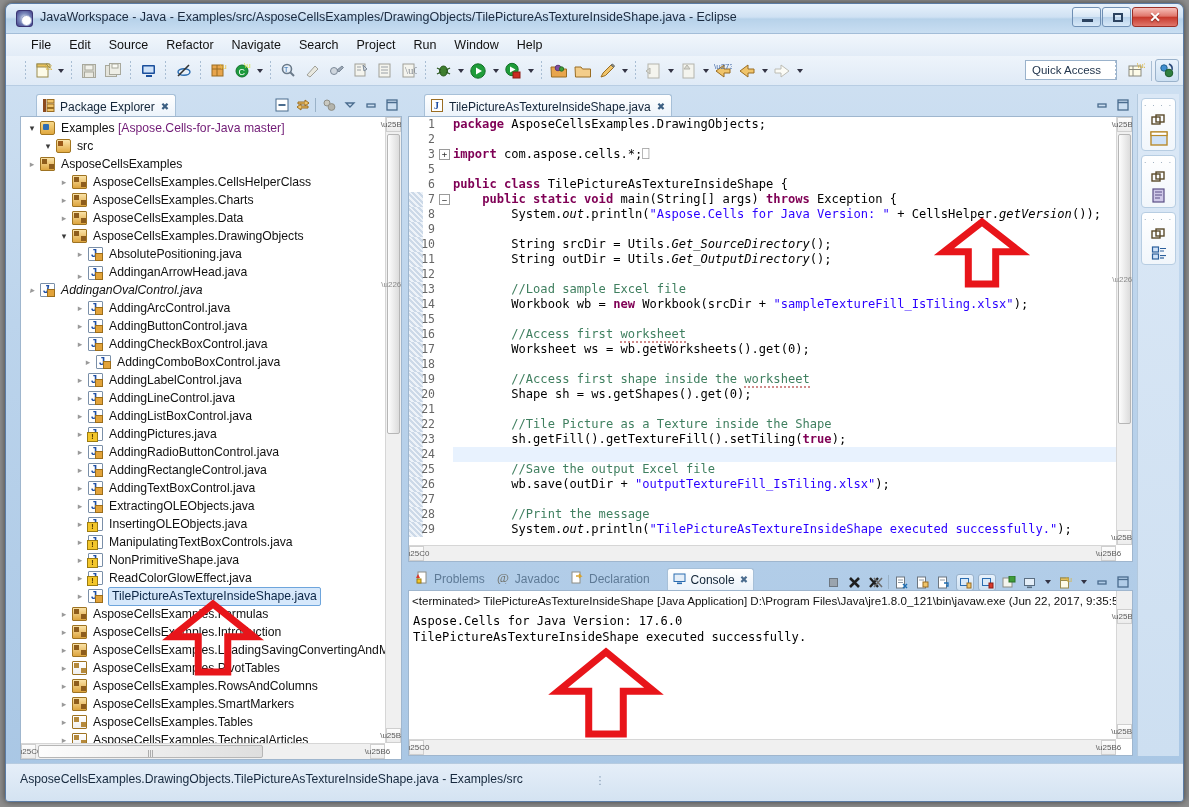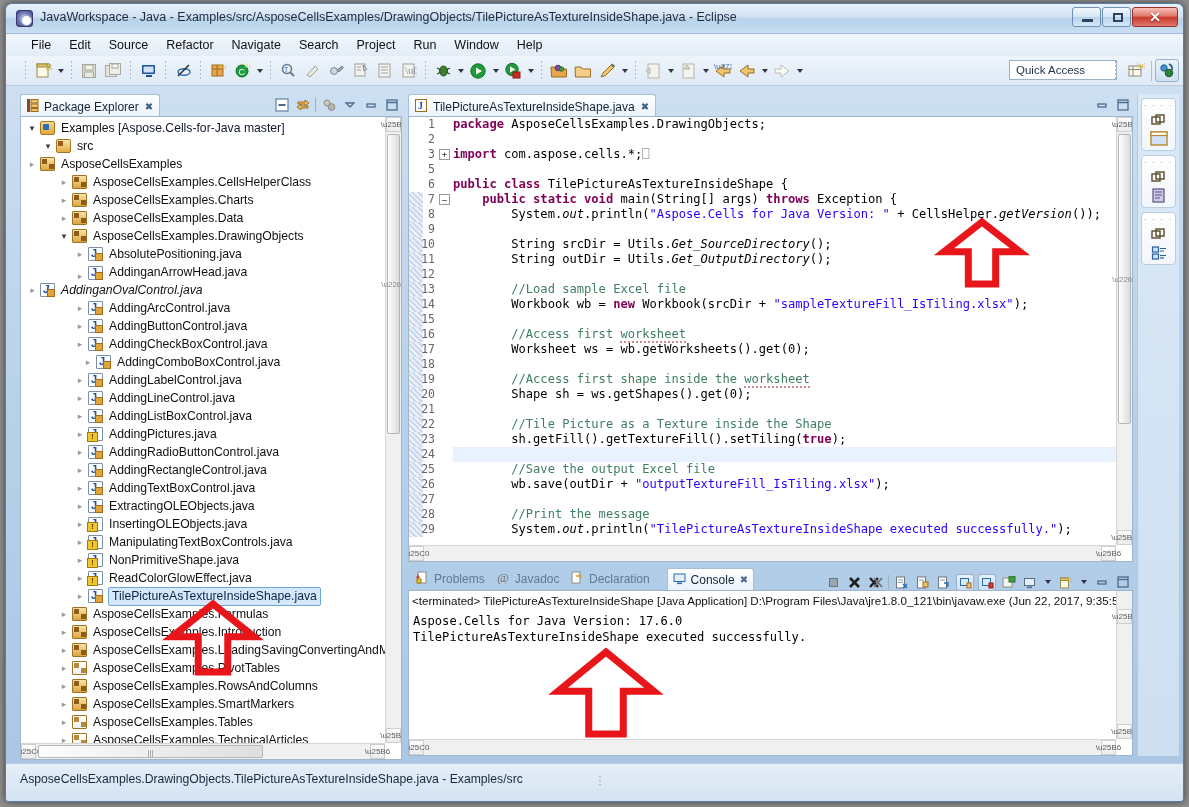--- a/index.html
+++ b/index.html
@@ -72,36 +72,36 @@
   }
   .tb-sep { width:1px; height:20px; margin:0 5px;
     background: repeating-linear-gradient(to bottom,#a9bed4 0,#a9bed4 2px,transparent 2px,transparent 4px);}
   .tb-btn { width:22px; height:22px; margin:0 1px; position:relative; cursor:default;
     display:flex; align-items:center; justify-content:center; }
   .tb-arrow { width:11px; height:22px; display:flex; align-items:center; justify-content:center; cursor:default;}
   .tb-arrow::after { content:""; border-left:3.5px solid transparent; border-right:3.5px solid transparent;
     border-top:4px solid #334; }
   #quick-access {
     position: absolute; right: 66px; top: 4px;
-    width: 108px; height: 20px; background: #fff; border: 1px solid #9ab2cb;
+    width: 92px; height: 20px; background: #fff; border: 1px solid #9ab2cb;
     font-size: 11.5px; color: #23364d; line-height: 19px; padding-left: 6px;
   }
   .persp-area { position:absolute; right:4px; top:3px; display:flex; align-items:center; gap:3px;}
   .persp-btn { width:24px; height:23px; display:flex; align-items:center; justify-content:center;}
   .persp-btn.active { border:1px solid #9ab2cb; border-radius:3px;
     background: linear-gradient(to bottom,#e8f2fc,#cde0f2); }
   
   #workbench { position:absolute; left:0; top:82px; right:0; bottom:0; }
   
   #pkg-view {
     position:absolute; left:14px; top:8px; width:382px; height:666px;
   }
   .view-tabs { height:22px; position:relative; }
   .view-tab {
-    position:absolute; left:0; top:0; height:24px;
+    position:absolute; left:16px; top:0; height:24px;
     background: linear-gradient(to bottom,#ffffff,#eaf2fa);
     border:1px solid #a7c0d8; border-bottom:none; border-radius:3px 3px 0 0;
     display:flex; align-items:center; padding:0 6px; font-size:12px; color:#132538;
     white-space:nowrap;
   }
   .view-toolbar { position:absolute; right:2px; top:2px; display:flex; align-items:center; gap:4px;}
   .vt-ico { width:17px; height:17px; display:flex; align-items:center; justify-content:center;}
   #pkg-body {
     position:absolute; left:0; top:22px; right:0; bottom:0;
     background:#fff; border:1px solid #9fb6ce; overflow:hidden;
@@ -110,21 +110,21 @@
   .trow { height:18px; display:flex; align-items:center; white-space:nowrap; padding-left:4px;}
   .trow.selected .tlabel {
     background:#d6e8fb; border:1px solid #6ea5dc; border-radius:2px;
     padding:0 3px; margin-left:-1px; color:#0b2545;
   }
   .twist { width:14px; text-align:center; color:#555; font-size:9px; flex:0 0 14px;}
   .twist.open::before { content:"\25BE"; color:#3b3b3b; }
   .twist.closed::before { content:"\25B8"; color:#9a9a9a; }
   .ticon { width:18px; height:16px; flex:0 0 18px; margin-right:4px; position:relative;}
   .tlabel { line-height:17px; }
-  .dim { color:#0f172a; }
+  .dim { color:#701a75; }
   
   .ic-proj, .ic-srcfolder, .ic-pkg, .ic-pkg-empty, .ic-java, .ic-javawarn {
     position:absolute; left:1px; top:1px; width:15px; height:14px;
   }
   .ic-proj { background:linear-gradient(#f7d98b,#e0a83e); border:1px solid #a3761f; border-radius:2px;}
   .ic-proj::after{content:"";position:absolute;left:2px;top:2px;width:6px;height:6px;background:#2e6db4;border-radius:1px;}
   .ic-srcfolder{background:linear-gradient(#fbe6ac,#e2ab45); border:1px solid #a3761f; border-radius:2px;}
   .ic-srcfolder::after{content:"";position:absolute;left:1px;top:1px;width:5px;height:5px;background:#9b5a18;}
   .ic-pkg{background:linear-gradient(#fae2a6,#dda53f); border:1px solid #9e7322; border-radius:1px;}
   .ic-pkg::before{content:"";position:absolute;left:1px;top:1px;width:5px;height:5px;background:#8e5d1c;}

